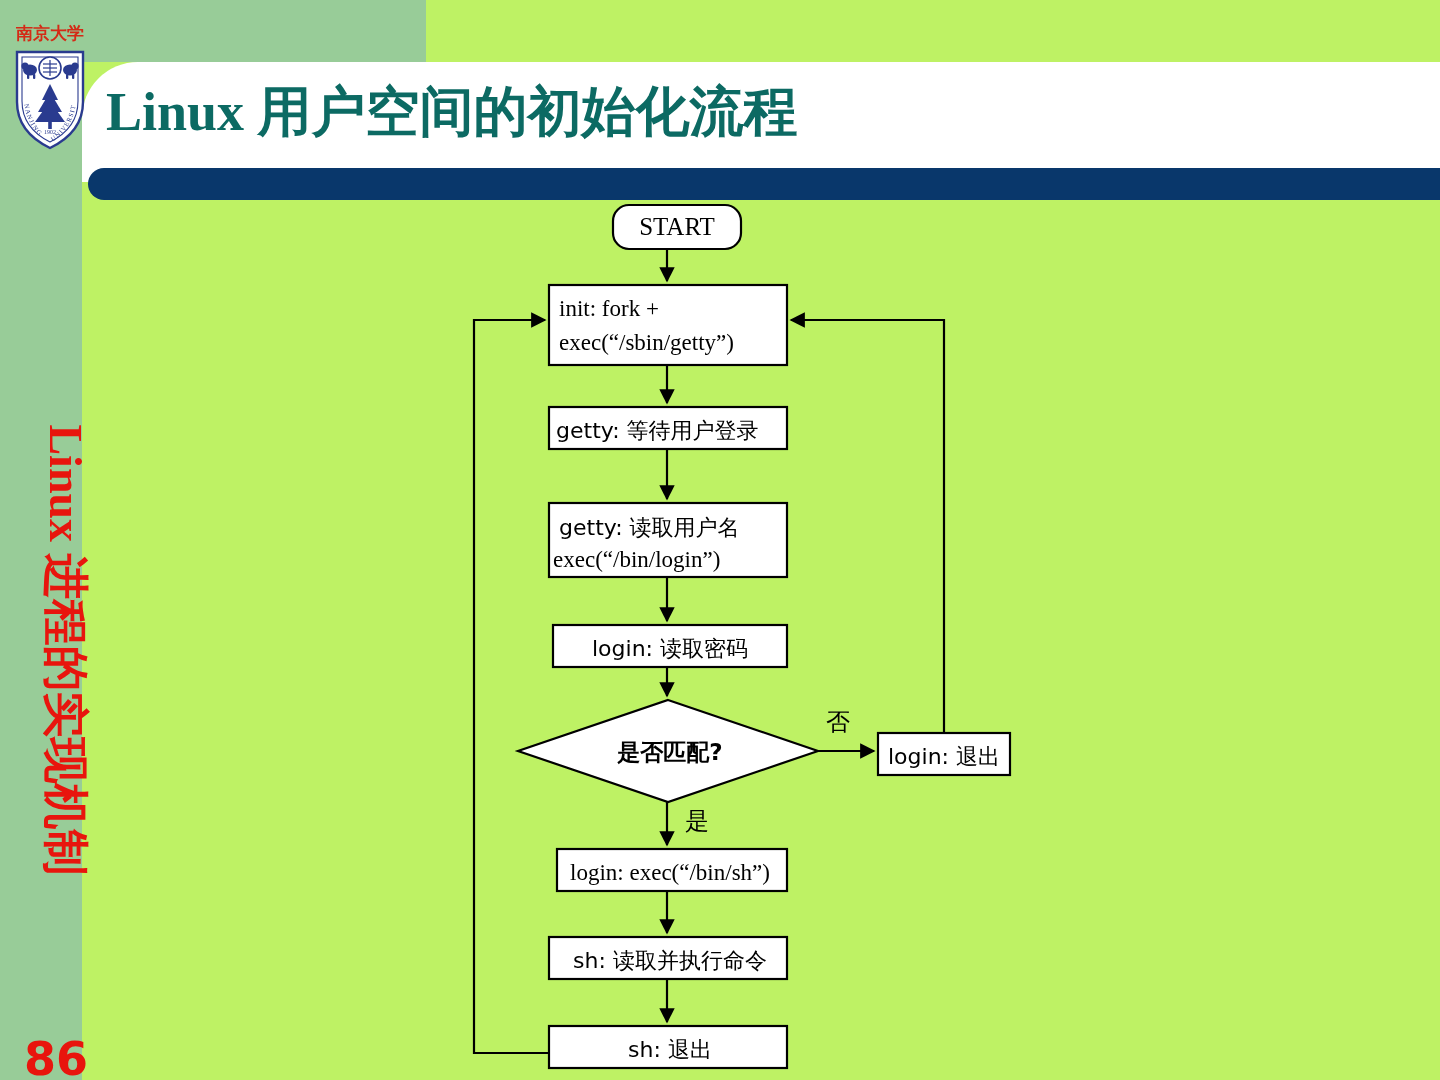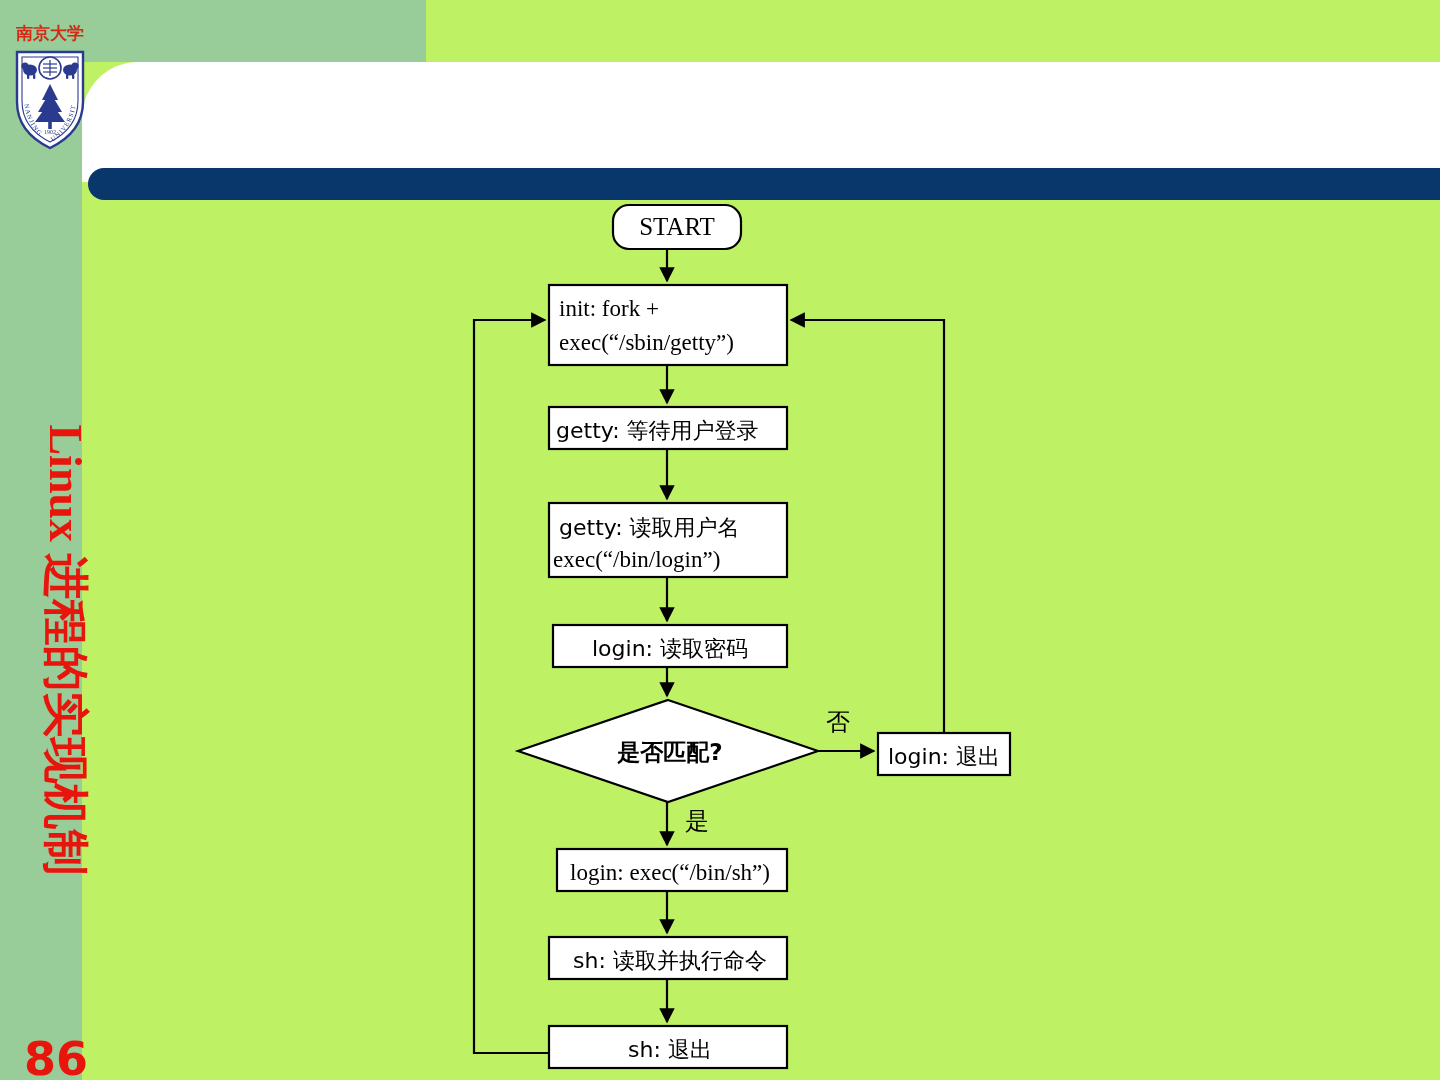--- a/index.html
+++ b/index.html
@@ -133,20 +133,24 @@
       <path id="arcR" d="M45 137 Q68 124 71 96"></path>
     </defs>
     <text fill="#2a3b8f" font-size="6.6" font-family="Liberation Serif, serif" letter-spacing="1.1">
       <textPath href="#arcL" startOffset="4%">NANJING</textPath>
     </text>
     <text fill="#2a3b8f" font-size="6.6" font-family="Liberation Serif, serif" letter-spacing="1.1">
       <textPath href="#arcR" startOffset="6%">UNIVERSITY</textPath>
     </text>
   </svg>
 
+  <div class="page-title">
+    <span class="latin">Linux</span>
+    <span class="cjk">用户空间的初始化流程</span>
+  </div>
 
   <div class="side-title">
     <span class="latin">Linux</span>
     <span class="cjk">进程的实现机制</span>
   </div>
 
   <div class="page-number">86</div>
 
   <svg class="flow" viewBox="0 0 1440 1080">
     <defs>

